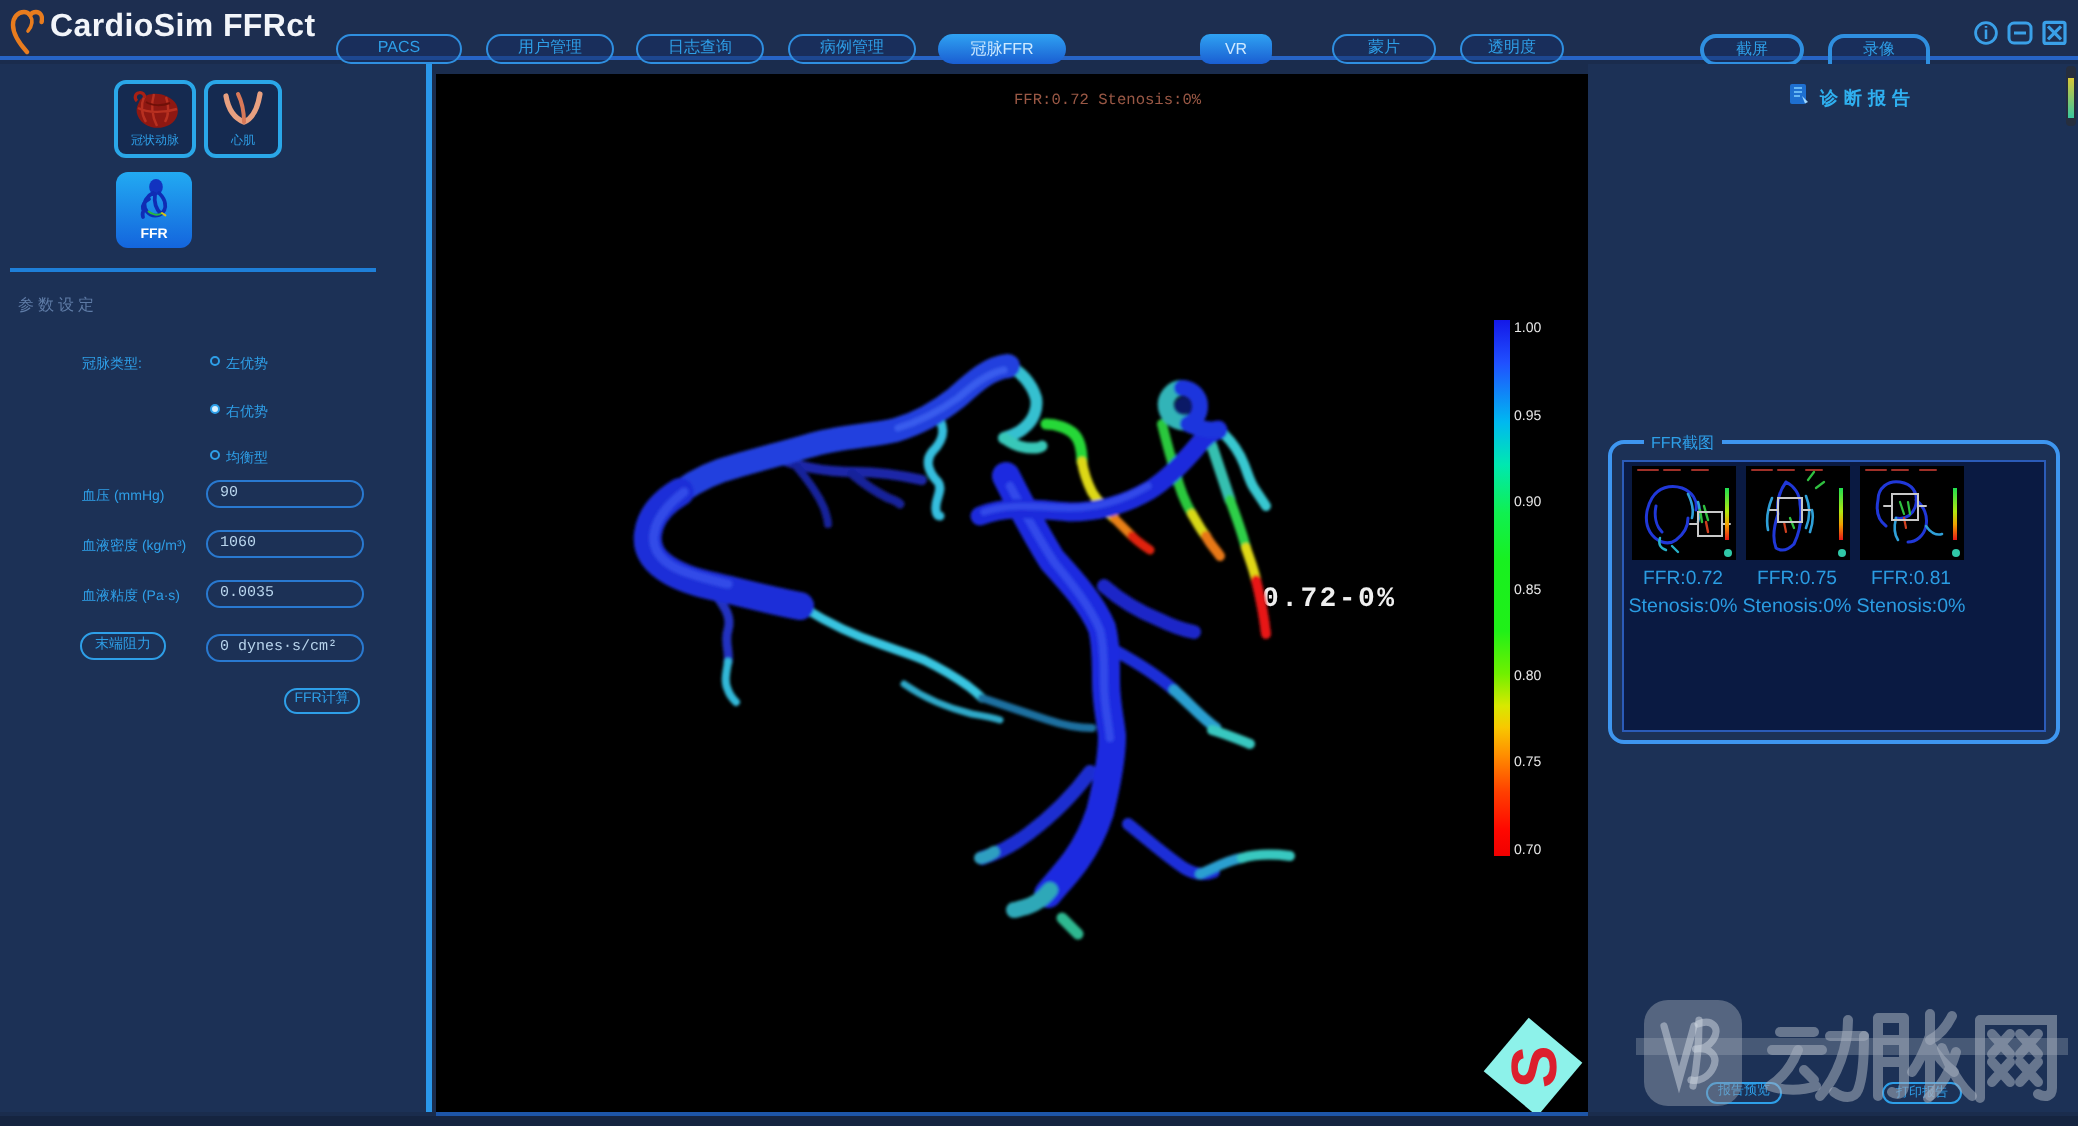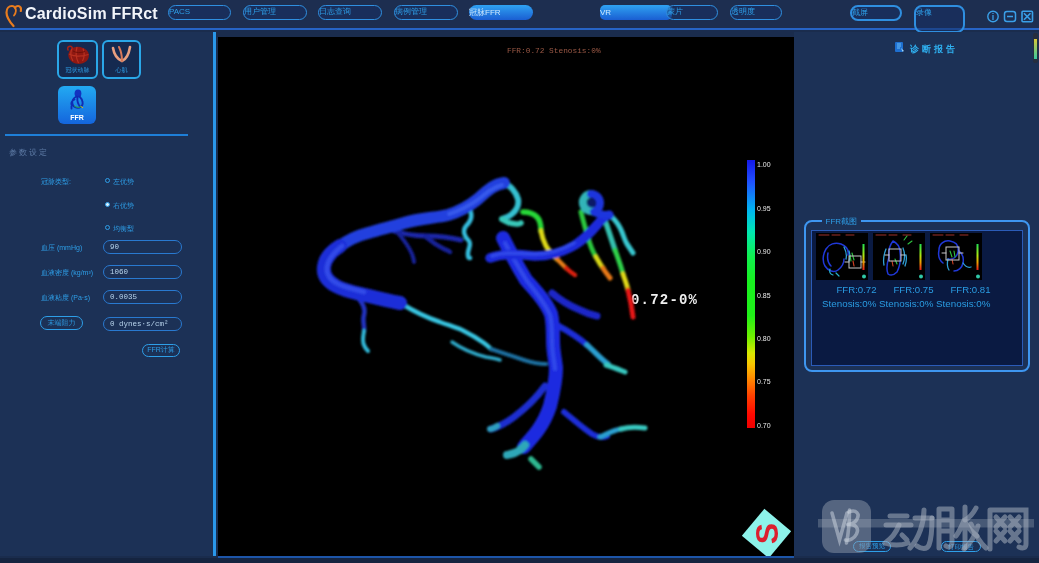--- a/index.html
+++ b/index.html
@@ -1,20 +1,20 @@
 <!DOCTYPE html>
 <html><head><meta charset="utf-8">
 <style>
 *{margin:0;padding:0;box-sizing:border-box}
 html,body{width:1039px;height:563px;overflow:hidden;background:#1a2b4a;font-family:"Liberation Sans",sans-serif}
 #app{position:relative;width:1039px;height:563px;background:#1a2c4d}
 .abs{position:absolute}
 
 #topbar{position:absolute;left:0;top:0;width:1039px;height:30px;background:#1d2e50;border-bottom:2px solid #2764c6}
-.navbtn{position:absolute;top:5px;height:15px;border:1.5px solid #2f8fe0;border-radius:8px;background:rgba(22,48,100,.55);color:#2e9fe8;font-size:8px;line-height:12px;text-align:left}
+.navbtn{position:absolute;top:17px;height:15px;border:1.5px solid #2f8fe0;border-radius:8px;background:rgba(22,48,100,.55);color:#2e9fe8;font-size:8px;line-height:12px;text-align:center}
 .fillbtn{background:linear-gradient(180deg,#2fa2f2,#1a5ed2);color:#cfeaff;border:none;line-height:15px}
 #title{position:absolute;left:25px;top:5px;color:#f2f5fa;font-size:16px;font-weight:bold;letter-spacing:.2px}
 
 #sidebar{position:absolute;left:0;top:32px;width:213px;height:524px;background:#1c3156}
 #vline{position:absolute;left:213px;top:32px;width:3px;height:524px;background:#2a97ea}
 .tool{position:absolute;width:41px;height:39px;border:2px solid #2aa7e8;border-radius:6px;background:#152a50;text-align:center}
 .tool .lbl{position:absolute;bottom:2px;width:100%;color:#2e9fe8;font-size:6px}
 #ffrbtn{position:absolute;left:58px;top:86px;width:38px;height:38px;border-radius:6px;background:linear-gradient(180deg,#22aaf2,#1465dd);text-align:center}
 #ffrbtn .lbl{position:absolute;bottom:3px;width:100%;color:#fff;font-size:7px;font-weight:bold}
 #sep{position:absolute;left:5px;top:134px;width:183px;height:2px;background:#1e7fd8}
@@ -28,37 +28,37 @@
 #vp{position:absolute;left:218px;top:37px;width:576px;height:519px;background:#000}
 #vpline{position:absolute;left:218px;top:556px;width:576px;height:2px;background:#1d55a8}
 #bottom{position:absolute;left:0;top:558px;width:1039px;height:5px;background:#152440}
 .dtext{position:absolute;font-family:"Liberation Mono",monospace;font-size:7.8px;color:#9a5845;white-space:pre}
 
 #rpanel{position:absolute;left:794px;top:32px;width:245px;height:524px;background:#1c3156}
 .fset{position:absolute;border:2px solid #3e96f0;border-radius:8px}
 .legend{position:absolute;top:-6px;left:16px;background:#1c3156;padding:0 4px;color:#2e9fe8;font-size:8px;white-space:nowrap}
 .ibox{position:absolute;background:#0a1a42;border:1px solid #2b5bb8}
 .thumb{position:absolute;top:11.5px;width:52px;height:47px;background:#000}
-.fval{position:absolute;color:#2a9ce2;font-size:9.6px;text-align:right;width:70px}
+.fval{position:absolute;color:#2a9ce2;font-size:9.6px;text-align:center;width:70px}
 </style></head>
 <body>
 <div id="app">
 
 <div id="topbar"></div>
 <svg class="abs" style="left:5px;top:3px" width="17" height="26" viewBox="0 0 17 26">
  <path d="M8.5 23 C4 18 1.5 14 1.5 9.5 C1.5 5.5 4 3 7 3 C8.2 3 9.3 3.6 10 4.6 C10.7 3.6 11.8 3 13 3 C15.2 3 16.5 5 15.8 8" fill="none" stroke="#e87c1e" stroke-width="2.2" stroke-linecap="round"></path>
  <path d="M10 4.6 C11.5 7 11 10 9 12.5" fill="none" stroke="#e87c1e" stroke-width="1.8" stroke-linecap="round"></path>
 </svg>
 <div id="title">CardioSim FFRct</div>
 <div class="navbtn" style="left:168px;width:63px">PACS</div>
 <div class="navbtn" style="left:243px;width:64px">用户管理</div>
 <div class="navbtn" style="left:318px;width:64px">日志查询</div>
 <div class="navbtn" style="left:394px;width:64px">病例管理</div>
 <div class="navbtn fillbtn" style="left:469px;width:64px">冠脉FFR</div>
-<div class="navbtn fillbtn" style="left:600px;width:72px;border-radius:5px">VR</div>
+<div class="navbtn fillbtn" style="left:600px;width:36px;border-radius:5px">VR</div>
 <div class="navbtn" style="left:666px;width:52px">蒙片</div>
 <div class="navbtn" style="left:730px;width:52px">透明度</div>
 <div class="navbtn" style="left:850px;width:52px;height:16px;border-width:2px">截屏</div>
 <div class="navbtn" style="left:914px;width:51px;height:28px;border-width:2px">录像</div>
 <svg class="abs" style="left:987px;top:10px" width="48" height="13" viewBox="0 0 48 13">
  <circle cx="6" cy="6.5" r="5.2" fill="none" stroke="#3aa0e8" stroke-width="1.4"></circle>
  <text x="6" y="9.5" fill="#3aa0e8" font-size="9" font-weight="bold" text-anchor="middle" font-family="Liberation Sans">i</text>
  <rect x="17.5" y="1.5" width="11" height="10" rx="2.5" fill="none" stroke="#3aa0e8" stroke-width="1.5"></rect>
  <line x1="20" y1="6.5" x2="26" y2="6.5" stroke="#3aa0e8" stroke-width="1.5"></line>
  <rect x="35" y="1.2" width="10.5" height="10.5" rx="1" fill="none" stroke="#3aa0e8" stroke-width="1.6"></rect>

